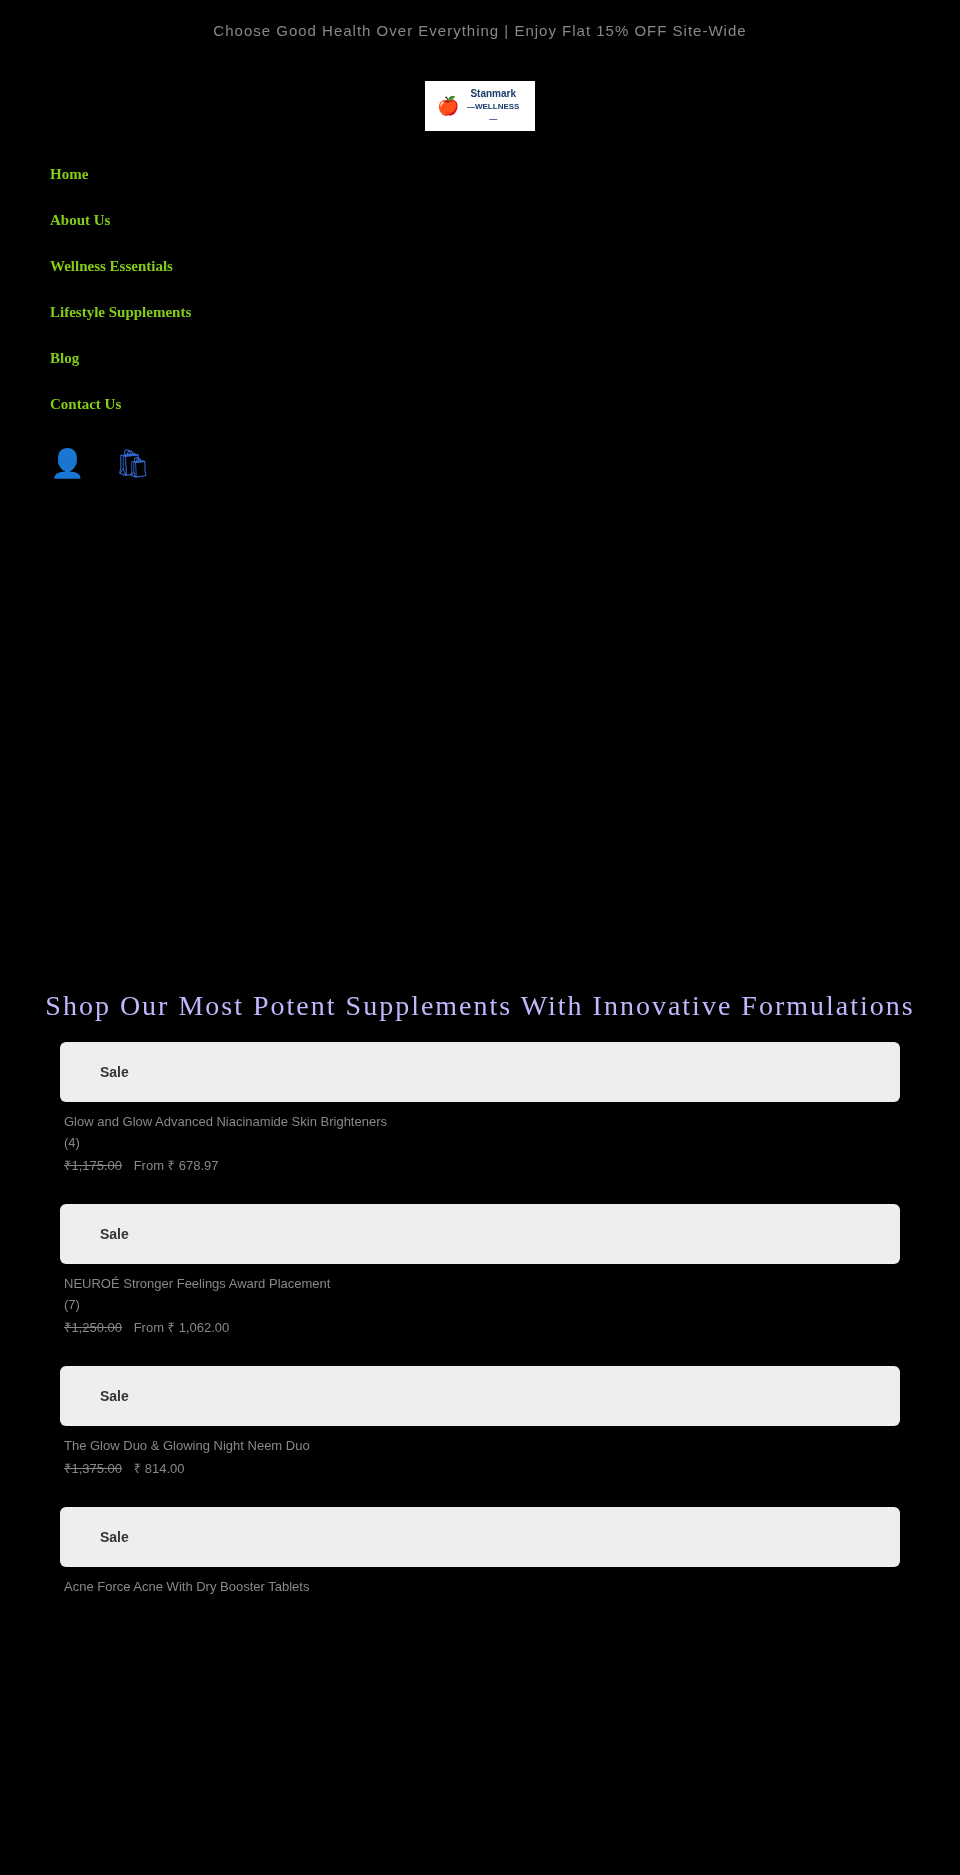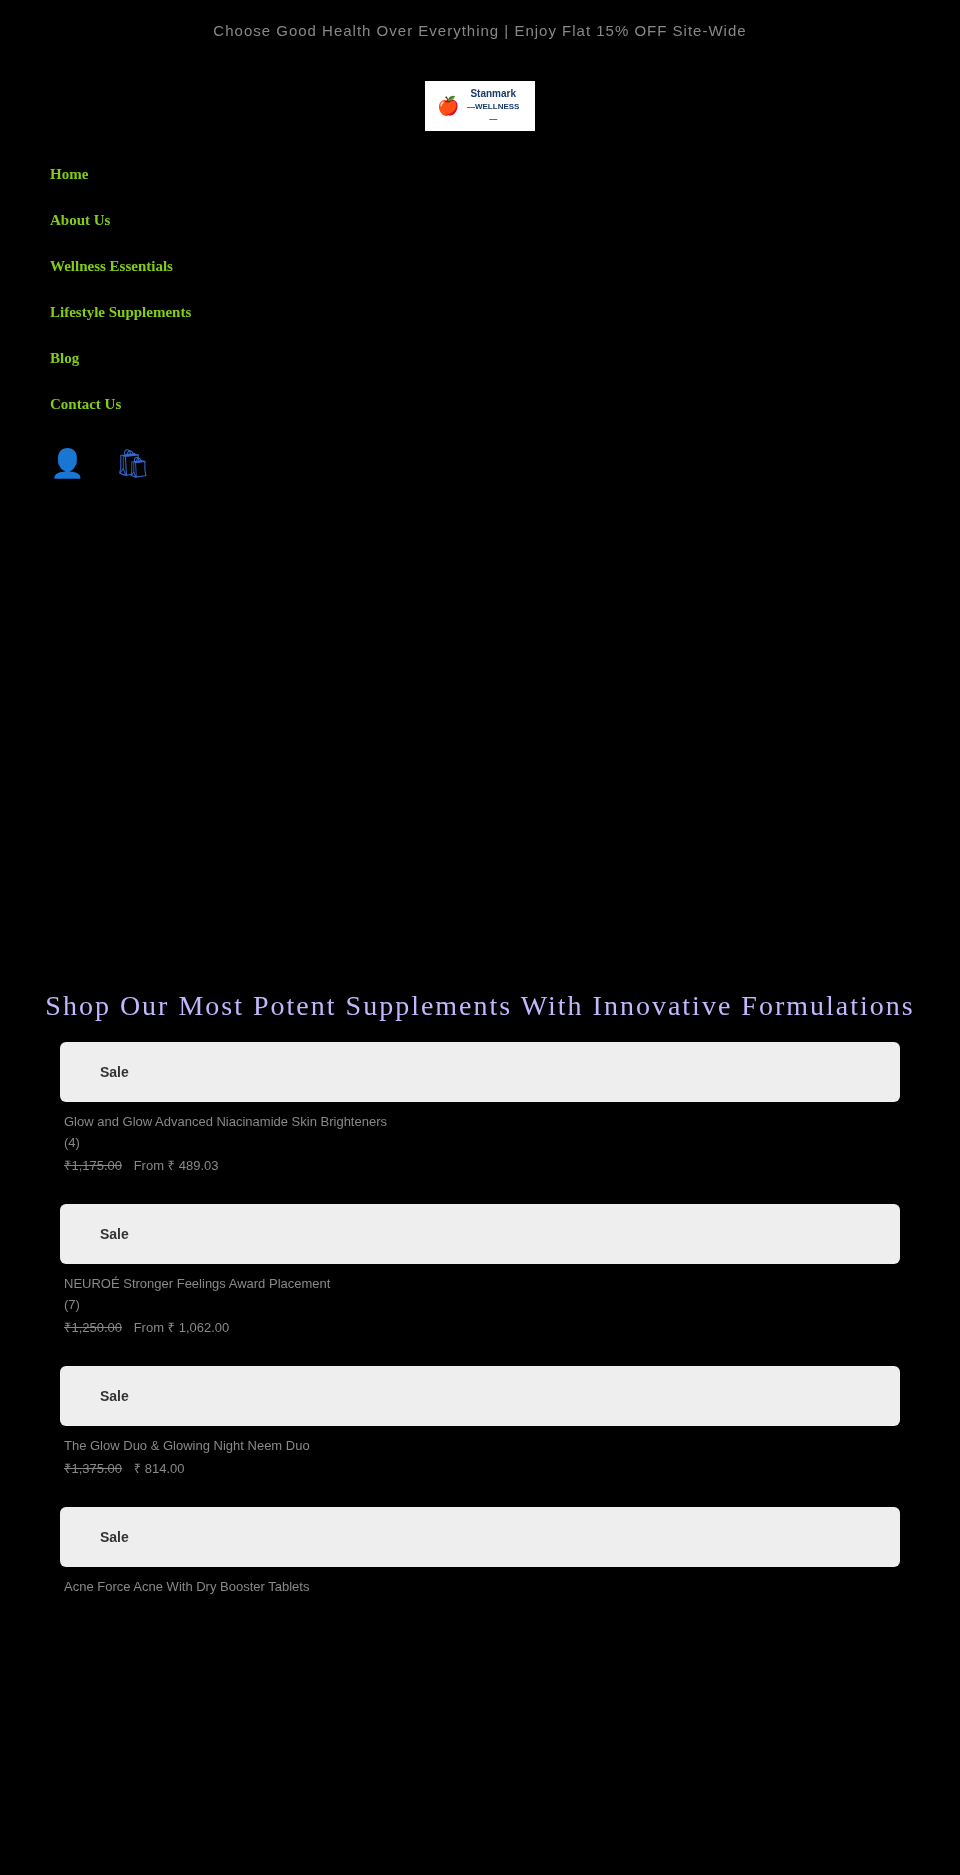--- a/index.html
+++ b/index.html
@@ -194,21 +194,21 @@
   <div class="product-card">
     <div class="product-image-area">
       <span class="sale-badge">Sale</span>
     </div>
     <div class="product-info">
       <div class="product-name">Glow and Glow Advanced Niacinamide Skin Brighteners</div>
       <div class="product-rating">(4)</div>
       <div class="product-price">
         <span class="price-original">₹1,175.00</span>
         <span class="price-from">From ₹</span>
-        <span>489.03</span>
+        <span>678.97</span>
       </div>
     </div>
   </div>
 
   <div class="product-card">
     <div class="product-image-area">
       <span class="sale-badge">Sale</span>
     </div>
     <div class="product-info">
       <div class="product-name">NEUROÉ Stronger Feelings Award Placement</div>

